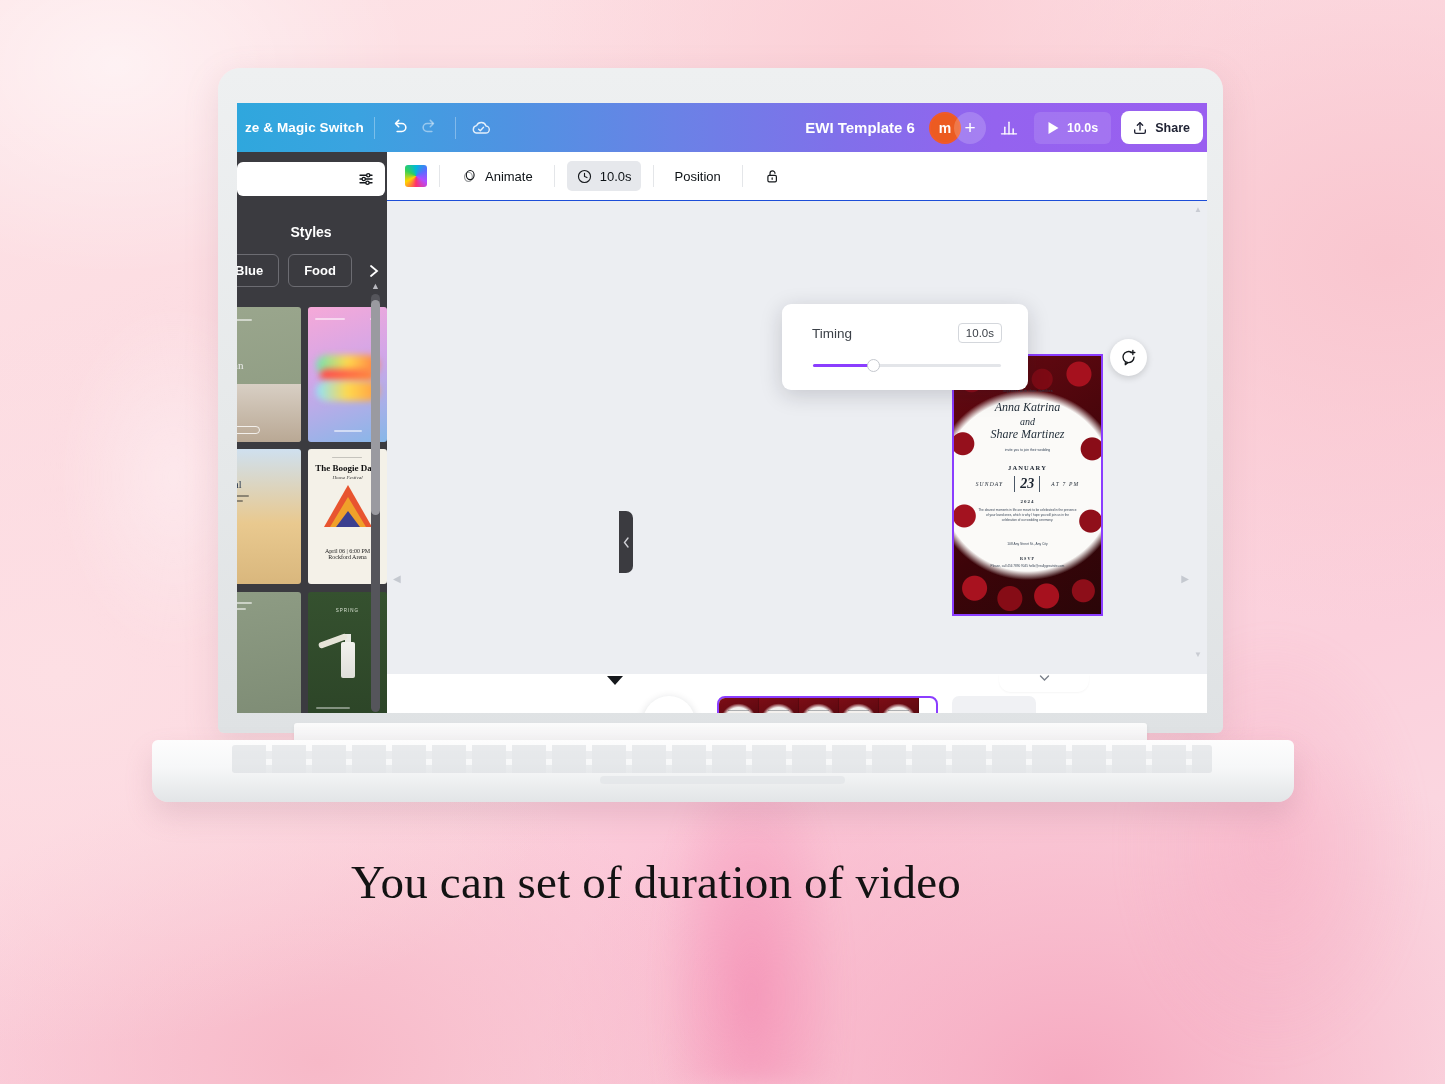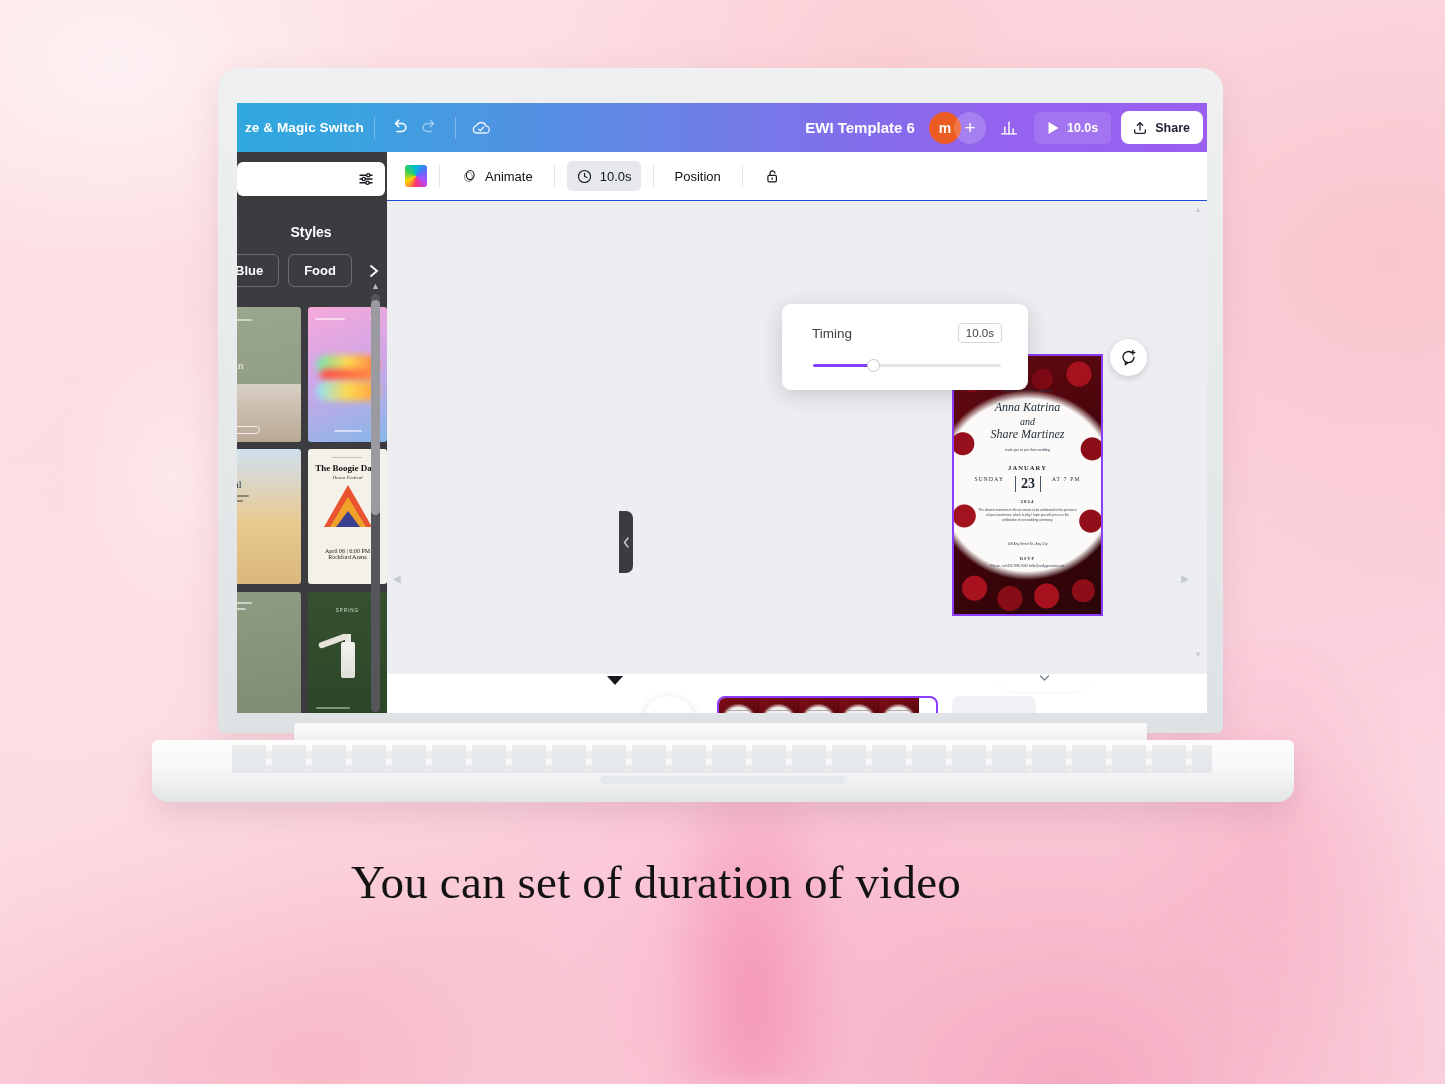--- a/index.html
+++ b/index.html
@@ -260,21 +260,21 @@
       radial-gradient(circle at 50% 50%, #fbfaf8 0 58%, rgba(251,250,248,0) 64%),
       linear-gradient(145deg,#6b0a12,#3d0409 60%,#2a0608);
   }
   .card-text { position:absolute; inset:0; color:#1b2430; text-align:center; }
   .ct-pre { position:absolute; left:0; right:0; top:33px; font-size:3.6px; letter-spacing:.3px; color:#33404f; }
   .ct-n1 { position:absolute; left:0; right:0; top:44px; font-family:"Liberation Serif", serif; font-style:italic; font-size:12px; color:#1d2a36; }
   .ct-and { position:absolute; left:0; right:0; top:60px; font-family:"Liberation Serif", serif; font-style:italic; font-size:10px; color:#1d2a36; }
   .ct-n2 { position:absolute; left:0; right:0; top:71px; font-family:"Liberation Serif", serif; font-style:italic; font-size:12px; color:#1d2a36; }
   .ct-inv { position:absolute; left:0; right:0; top:92px; font-size:3.4px; color:#38475a; }
   .ct-mon { position:absolute; left:0; right:0; top:108px; font-family:"Liberation Serif", serif; font-size:6.5px; letter-spacing:1.1px; font-weight:700; }
-  .ct-row { position:absolute; left:0; right:0; top:120px; display:flex; align-items:flex-start; justify-content:center; gap:11px; font-family:"Liberation Serif", serif; }
+  .ct-row { position:absolute; left:0; right:0; top:120px; display:flex; align-items:center; justify-content:center; gap:11px; font-family:"Liberation Serif", serif;font-style:italic; }
   .ct-day { font-size:5.5px; letter-spacing:1.2px; }
   .ct-num { font-size:14px; font-weight:700; padding:0 5px; border-left:1px solid #4a5766; border-right:1px solid #4a5766; }
   .ct-time { font-size:5.5px; letter-spacing:1.2px; }
   .ct-yr { position:absolute; left:0; right:0; top:143px; font-family:"Liberation Serif", serif; font-size:5px; letter-spacing:1px; font-weight:700; }
   .ct-body { position:absolute; left:24px; right:24px; top:152px; font-size:3.1px; line-height:1.55; color:#3a4757; }
   .ct-addr { position:absolute; left:0; right:0; top:186px; font-size:3.3px; color:#3a4757; }
   .ct-rsvp { position:absolute; left:0; right:0; top:200px; font-family:"Liberation Serif", serif; font-size:4.2px; letter-spacing:1px; font-weight:700; }
   .ct-contact { position:absolute; left:0; right:0; top:208px; font-size:3.1px; line-height:1.6; color:#3a4757; }
 
   .comment-fab {

